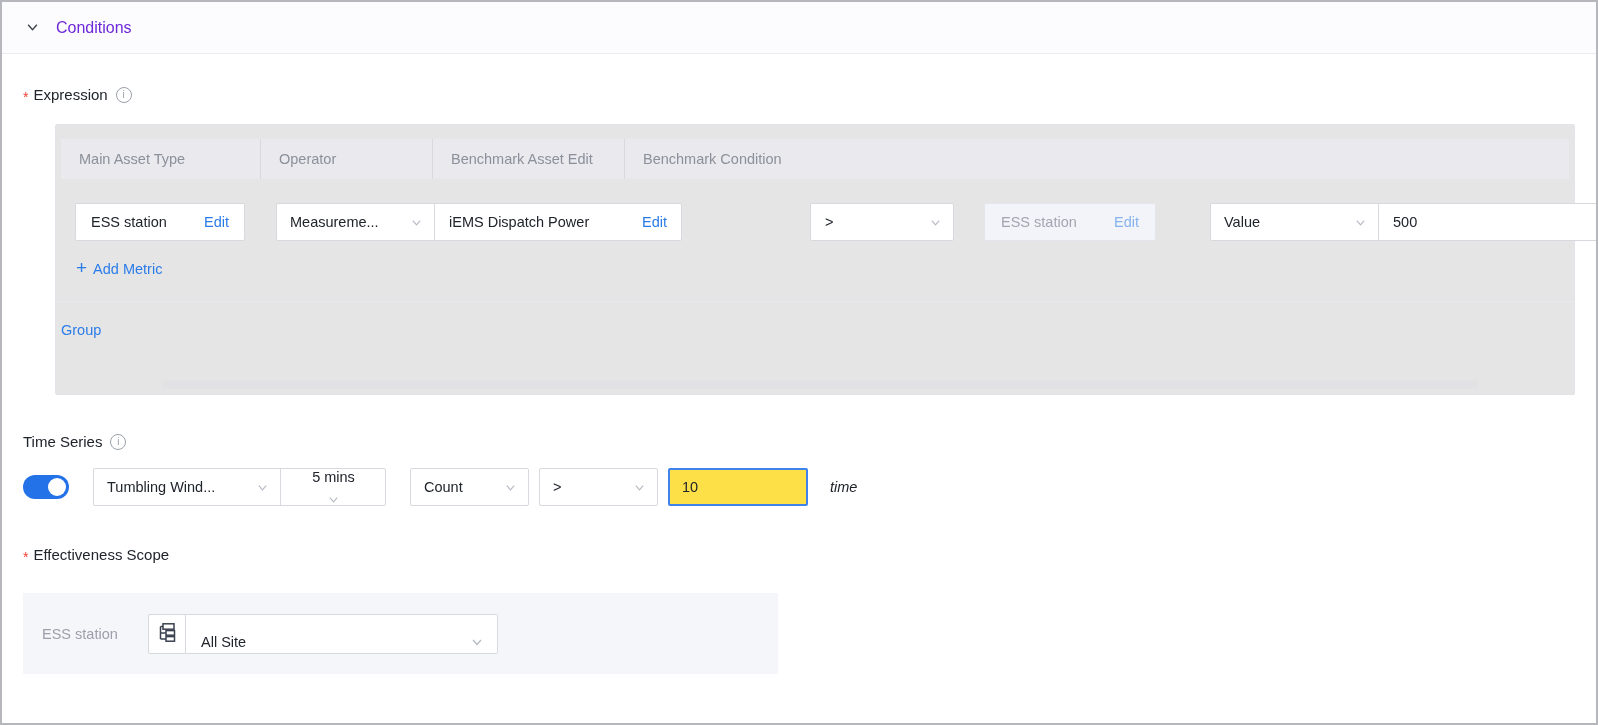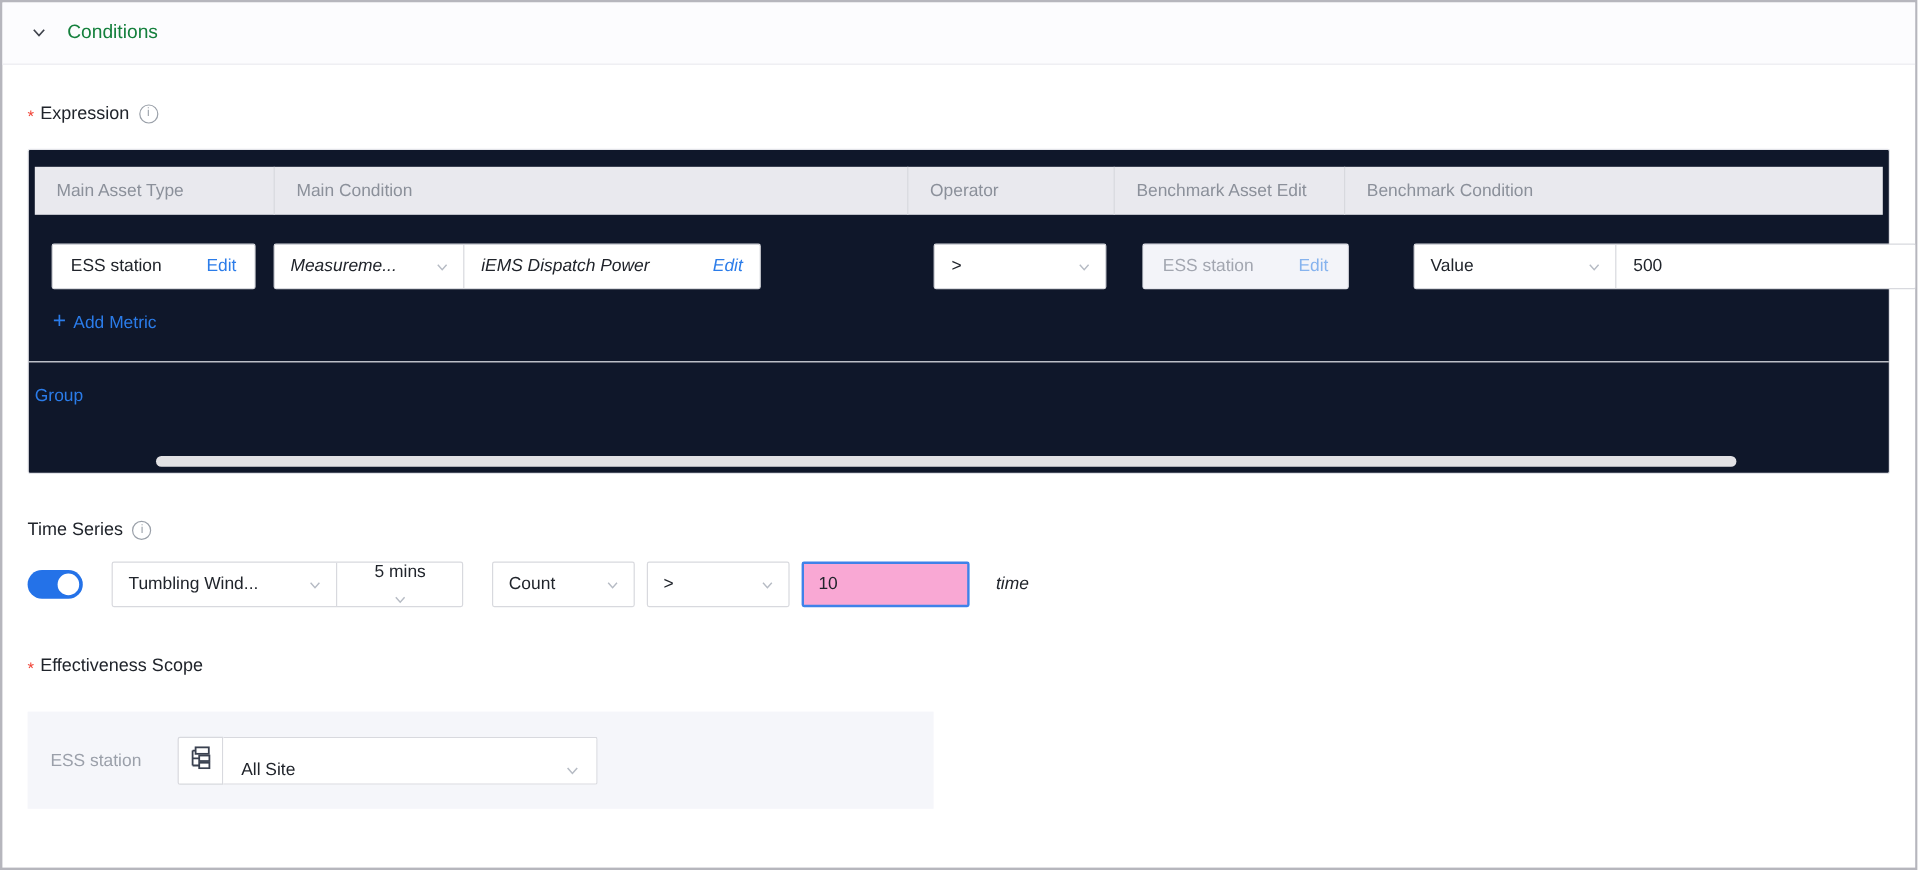--- a/index.html
+++ b/index.html
@@ -2,43 +2,43 @@
 <html><head>
 <meta charset="utf-8">
 <style>
   * { box-sizing: border-box; margin: 0; padding: 0; }
   body { background:#fff; font-family:"Liberation Sans", sans-serif; }
   .frame { width:1598px; height:725px; border:2px solid #b6b6bd; background:#fff; position:relative; overflow:hidden; }
 
   
   .sec-header { height:52px; background:#fcfcfe; border-bottom:1px solid #ebebf1; display:flex; align-items:center; padding:0 24px; cursor:pointer; }
   .sec-chev { color:#3f434c; margin-right:17px; display:flex; }
-  .sec-title { font-size:16px; color:#15803d; }
+  .sec-title { font-size:16px; color:#6d28d9; }
 
   .content { padding:0 21px; }
 
   .field-label { display:flex; align-items:center; font-size:15px; color:#20242b; }
   .asterisk { color:#f04134; margin-right:5px; font-size:14px; position:relative; top:2px; }
   .info-icon { width:16px; height:16px; border:1px solid #9aa0a9; border-radius:50%; color:#9aa0a9; font-size:10px; line-height:1; display:flex; align-items:center; justify-content:center; margin-left:8px; }
 
   .expr-label { margin-top:32px; }
 
   
-  .expr-table { margin-top:21px; border:1px solid #e3e4e9; border-radius:2px; position:relative; background:#0f172a; }
+  .expr-table { margin-top:21px; border:1px solid #e3e4e9; border-radius:2px; position:relative; background:#e5e5e5;margin-left:32px; }
   .tbl-pad { height:14px; }
   .tbl-head { display:flex; margin:0 5px; height:40px; background:#e9e9ee; }
   .th { display:flex; align-items:center; padding-left:18px; font-size:14.5px; color:#8b909a; border-right:1px solid #d8d9de; }
   .th:last-child { border-right:none; }
   .th1{width:200px} .th2{width:528px} .th3{width:172px} .th4{width:192px} .th5{flex:1}
 
   .tbl-body { position:relative; height:122px; }
   .widget { position:absolute; top:24px; height:38px; background:#fff; border:1px solid #d8d9de; border-radius:2px; display:flex; align-items:center; font-size:14.5px; color:#20242b; }
   .w-main-asset { left:19px; width:170px; padding:0 15px; justify-content:space-between; }
   .link { color:#2b7ce9; cursor:pointer; }
-  .w-cond-group { left:204px; width:406px;font-style:italic; }
+  .w-cond-group { left:220px; width:406px; }
   .grp-select { height:100%; border-right:1px solid #d8d9de; display:flex; align-items:center; justify-content:space-between; padding:0 12px 0 13px; cursor:pointer; }
   .cond-select { width:158px; }
   .grp-rest { flex:1; display:flex; align-items:center; justify-content:space-between; padding:0 14px; }
   .w-operator { left:754px; width:144px; padding:0 12px 0 14px; justify-content:space-between; cursor:pointer; }
   .w-bench-asset { left:928px; width:172px; padding:0 16px; justify-content:space-between; background:#f3f4f9; border-color:#e5e6ed; color:#a2a6b0; }
   .link-disabled { color:#86b3ee; cursor:default; }
   .w-bench-group { left:1154px; width:419px; }
   .bench-select { width:168px; }
   .chev-sm { color:#b6bbc4; display:flex; flex-shrink:0; }
 
@@ -56,21 +56,21 @@
   .ts-row { margin-top:18px; display:flex; align-items:center; height:38px; }
   .toggle { width:46px; height:24px; border-radius:12px; background:#2472e8; position:relative; margin-right:24px; cursor:pointer; flex-shrink:0; }
   .toggle-knob { position:absolute; right:3px; top:3px; width:18px; height:18px; background:#fff; border-radius:50%; }
   .ts-group { display:flex; height:38px; border:1px solid #d8d9de; border-radius:2px; margin-right:24px; }
   .sel-inner { display:flex; align-items:center; justify-content:space-between; padding:0 12px 0 13px; font-size:14.5px; color:#20242b; cursor:pointer; }
   .ts-sel-window { width:187px; border-right:1px solid #d8d9de;text-align:center; }
   .ts-sel-interval { width:104px;flex-direction:column; }
   .box-sel { height:38px; border:1px solid #d8d9de; border-radius:2px; margin-right:10px; font-size:14.5px; color:#20242b; }
   .ts-count { width:119px; }
   .ts-op { width:119px; }
-  .ts-input { width:140px; height:38px; border:2px solid #3f82e9; border-radius:2px; font-size:14.5px; color:#20242b; padding:0 12px; margin-right:22px; outline:none; font-family:inherit; background:#f9a8d4; }
+  .ts-input { width:140px; height:38px; border:2px solid #3f82e9; border-radius:2px; font-size:14.5px; color:#20242b; padding:0 12px; margin-right:22px; outline:none; font-family:inherit; background:#fde047; }
   .ts-unit { font-size:14.5px; color:#20242b;font-style:italic; }
 
   
   .scope-label { margin-top:40px; }
   .scope-panel { margin-top:30px; width:755px; height:81px; background:#f5f6fa; display:flex; align-items:center; padding-left:19px; }
   .scope-asset { color:#9ba0aa; font-size:14.5px; margin-right:21px; width:85px; }
   .scope-group { display:flex; height:40px; }
   .tree-btn { width:38px; height:40px; border:1px solid #d8d9de; background:#fff; display:flex; align-items:center; justify-content:center; color:#3a4150; border-radius:2px 0 0 2px; cursor:pointer; }
   .scope-select { width:312px; height:40px; border:1px solid #d8d9de; border-left:none; background:#fff; display:flex; align-items:center; justify-content:space-between; padding:16px 14px 0 15px; font-size:14.5px; color:#20242b; border-radius:0 2px 2px 0; cursor:pointer; }
 </style>
@@ -94,21 +94,20 @@
       <span class="asterisk">*</span>
       <span>Expression</span>
       <span class="info-icon">i</span>
     </div>
 
     <div class="expr-table">
       <div class="tbl-pad"></div>
 
       <div class="tbl-head">
         <div class="th th1">Main Asset Type</div>
-        <div class="th th2">Main Condition</div>
         <div class="th th3">Operator</div>
         <div class="th th4">Benchmark Asset Edit</div>
         <div class="th th5">Benchmark Condition</div>
       </div>
 
       <div class="tbl-body">
 
         <div class="widget w-main-asset">
           <span>ESS station</span>
           <span class="link">Edit</span>

